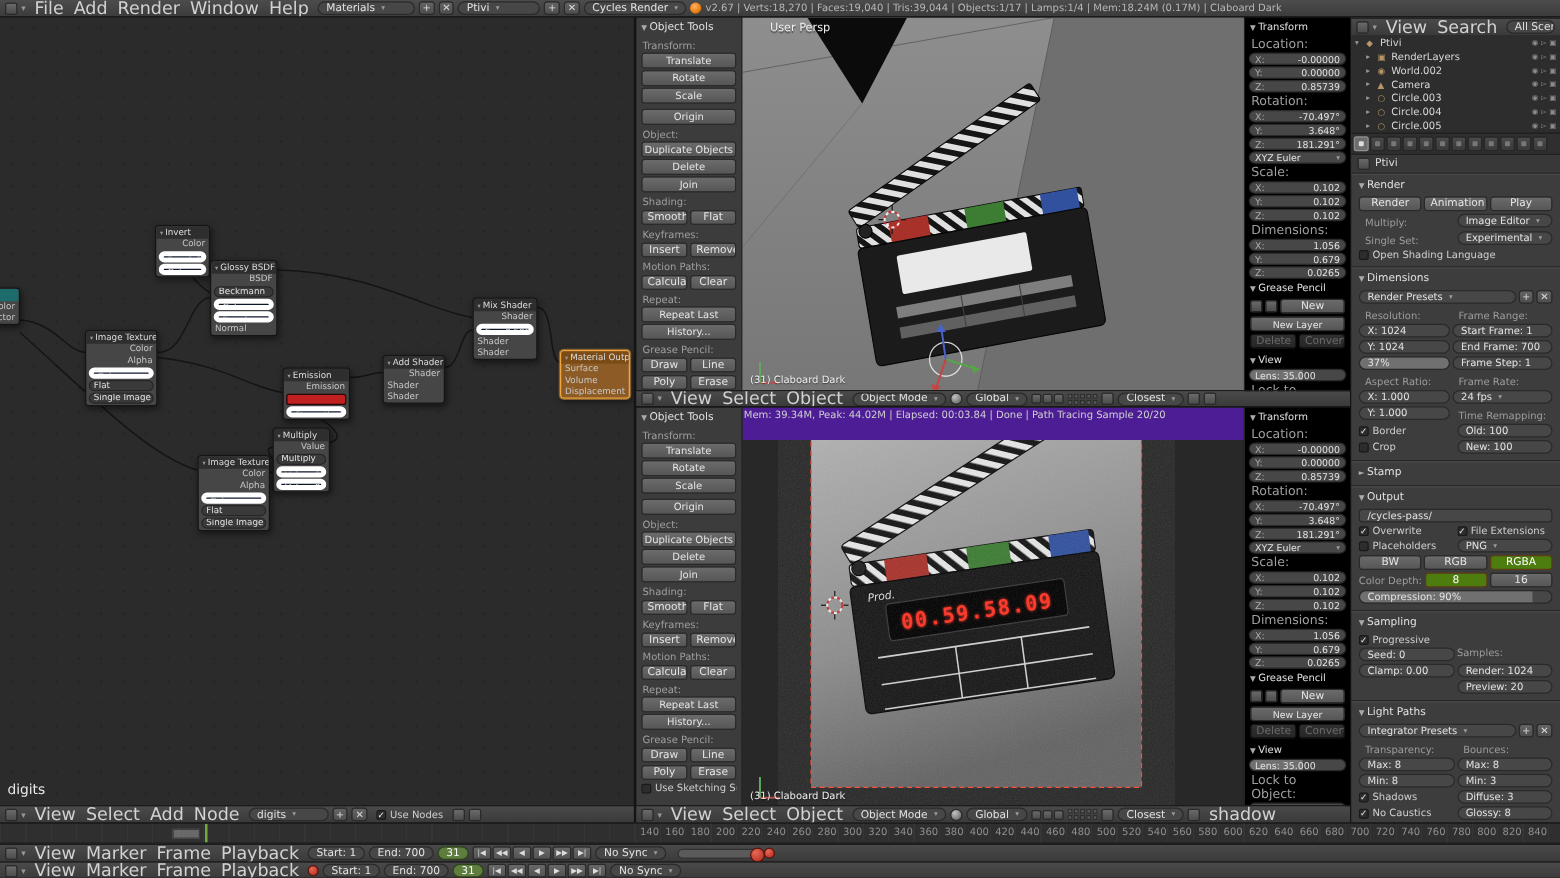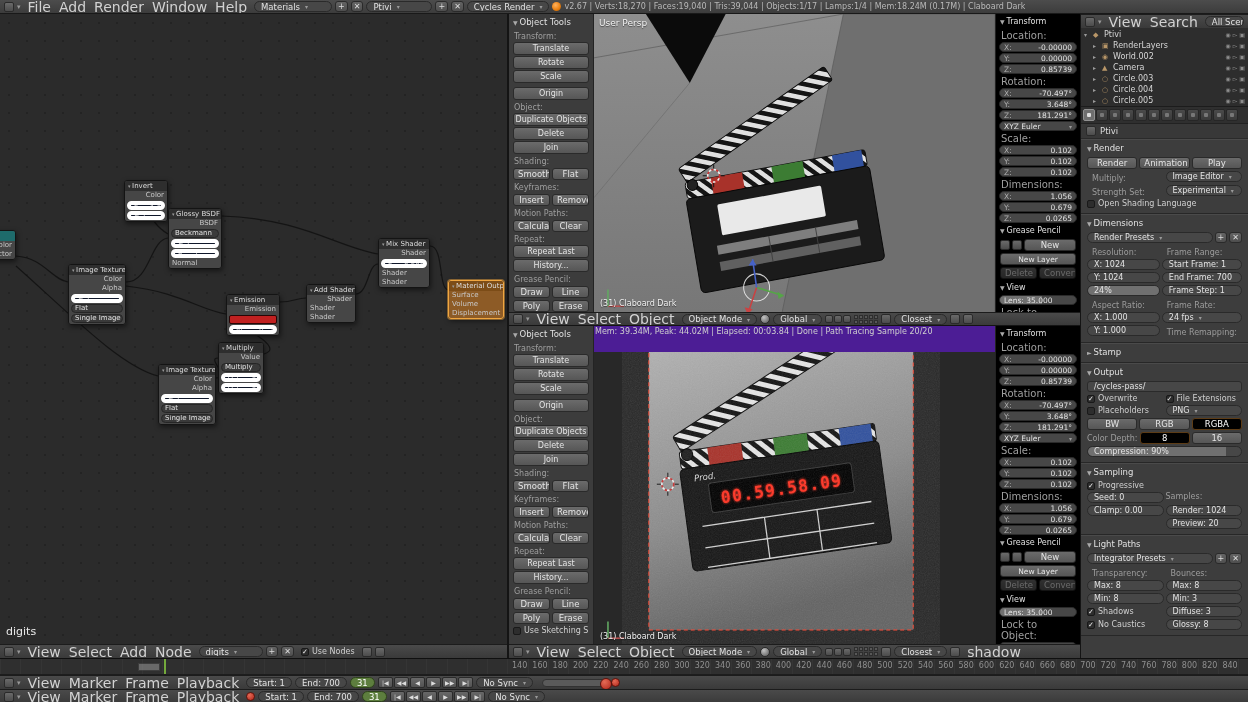--- a/index.html
+++ b/index.html
@@ -10,21 +10,21 @@
   .hstrip{background:linear-gradient(#4a4a4a,#3a3a3a);border-top:1px solid #1c1c1c;display:flex;align-items:center;gap:3px;padding:0 4px;overflow:hidden}
   .menu{font-size:14px;color:#d2d2d2;padding:0 4px;white-space:nowrap;cursor:default}
   .icon-sq{width:10px;height:10px;background:linear-gradient(#6a6a6a,#4c4c4c);border:1px solid #2a2a2a;border-radius:2px;flex:none}
   .icon-circle{width:10px;height:10px;border-radius:50%;background:radial-gradient(circle at 35% 30%,#c2c2c2,#555);border:1px solid #2a2a2a;flex:none}
   .caret{font-size:7px;color:#999}
   .fld{background:#474747;border:1px solid #2a2a2a;border-radius:8px;height:11px;font-size:8.5px;color:#e2e2e2;padding:0 6px;display:inline-flex;align-items:center;gap:3px;white-space:nowrap;overflow:hidden}
   .fld.dd::after{content:"▾";font-size:6px;color:#9a9a9a;margin-left:2px}
   .fld .ax{color:#aeaeae}
   .mini-btn{min-width:12px;height:11px;background:linear-gradient(#646464,#4e4e4e);border:1px solid #2a2a2a;border-radius:3px;font-size:8px;line-height:9px;text-align:center;color:#ddd;padding:0 2px;flex:none}
   .btn{background:linear-gradient(#6b6b6b,#565656);border:1px solid #2a2a2a;border-radius:3px;color:#e4e4e4;font-size:8.5px;height:12px;line-height:10px;text-align:center;padding:0 4px;white-space:nowrap;overflow:hidden}
-  .btn.on,.toggle.on{background:#000000;border-color:#5d3c16;color:#fff}
+  .btn.on,.toggle.on{background:#4d7c0f;border-color:#5d3c16;color:#fff}
   .btn2{display:block;margin:1px 4px;background:linear-gradient(#6b6b6b,#565656);border:1px solid #2a2a2a;border-radius:3px;color:#e4e4e4;font-size:8px;height:13px;line-height:12px;text-align:center;white-space:nowrap;overflow:hidden}
   .ts-label{font-size:8px;color:#9f9f9f;margin:3px 5px 0}
   .ph{font-size:8.5px;color:#e0e0e0;padding:2px 4px;white-space:nowrap}
   .ph::before{content:"▼ ";font-size:6px;color:#aaa}
   .ph.closed::before{content:"► "}
   .cb{width:8px;height:8px;background:#2d2d2d;border:1px solid #191919;border-radius:2px;display:inline-block;flex:none}
   .cb.on::after{content:"✓";display:block;font-size:7px;line-height:7px;color:#eee;text-align:center}
   .cbrow{display:flex;gap:3px;align-items:center;font-size:8px;color:#cfcfcf;margin:2px 4px;white-space:nowrap;overflow:hidden}
   .sld{position:relative}
   .sld>i{position:absolute;left:0;top:0;bottom:0;background:#707070;border-radius:8px 0 0 8px;z-index:0}
@@ -62,21 +62,21 @@
 
   
   #vp-top{position:absolute;left:508px;top:14px;width:572px;height:311px;display:flex;overflow:hidden;border-left:1px solid #141414}
   #vp-bot{position:absolute;left:508px;top:325px;width:572px;height:333px;display:flex;overflow:hidden;border-left:1px solid #141414;border-top:1px solid #141414}
   .toolshelf{width:85px;background:#3c3c3c;border-right:1px solid #232323;overflow:hidden;padding-top:1px;flex:none}
   .view3d{flex:1;position:relative;overflow:hidden;background:#7d7d7d}
   .view3d.renderview{background:#282828}
   .npanel{width:85px;background:#000000;border-left:1px solid #232323;overflow:hidden;flex:none;padding-top:1px}
   .vp-header{position:absolute;left:0;bottom:0;right:0;height:13px;z-index:5}
   .fillsvg{position:absolute;left:0;top:0;width:100%;height:100%}
-  .vp-label{position:absolute;left:5px;top:4px;font-size:9px;color:#f2f2f2;text-shadow:0 1px 1px #0008}
+  .vp-label{position:absolute;left:22px;top:4px;font-size:9px;color:#f2f2f2;text-shadow:0 1px 1px #0008}
   .vp-obj{position:absolute;left:6px;bottom:17px;font-size:8px;color:#f0f0f0;text-shadow:0 1px 1px #0008}
   .rstatus{position:absolute;left:0;top:0;right:0;height:26px;background:#4c1d95;color:#cfcfcf;font-size:8px;line-height:12px;padding:0 1px;white-space:nowrap;overflow:hidden;z-index:4}
   .gizmo-icons{display:flex;gap:1px}
   .gizmo-icons i{width:8px;height:8px;background:linear-gradient(#6a6a6a,#4c4c4c);border:1px solid #2a2a2a;border-radius:2px}
   .layer-grid{display:grid;grid-template-columns:repeat(5,4px);grid-auto-rows:4px;gap:1px;flex:none}
   .layer-grid i{background:#585858;border:1px solid #2e2e2e}
   .fldcol{margin:0 3px}
   .fldcol .fld{display:flex;width:calc(100% - 0px);margin:1px 0;border-radius:7px;justify-content:space-between;height:10px;font-size:7.5px;padding:0 4px}
   .np-label{font-size:10px;color:#9f9f9f;margin:2px 5px 0}
   .npanel .ph{font-size:8px}
@@ -883,21 +883,21 @@
         <span class="btn f1">Animation</span>
         <span class="btn f1">Play</span>
       </div>
       <div class="g2">
           <span class="plabel">Multiply:</span>
           <span class="fld dd">
             <span>Image Editor</span>
           </span>
         </div>
       <div class="g2">
-          <span class="plabel">Strength Set:</span>
+          <span class="plabel">Single Set:</span>
           <span class="fld dd">
             <span>Experimental</span>
           </span>
         </div>
       <label class="cbrow">
           <span class="cb"></span>
           <span>Open Shading Language</span>
         </label>
     </div>
 
@@ -920,37 +920,53 @@
             <span>Start Frame: 1</span>
           </span>
         <span class="fld">
             <span>Y: 1024</span>
           </span>
           <span class="fld">
             <span>End Frame: 700</span>
           </span>
         <span class="fld sld">
             <i style="width:100%"></i>
-            <span>24%</span>
+            <span>37%</span>
           </span>
           <span class="fld">
             <span>Frame Step: 1</span>
           </span>
         <span class="plabel">Aspect Ratio:</span>
           <span class="plabel">Frame Rate:</span>
         <span class="fld">
             <span>X: 1.000</span>
           </span>
           <span class="fld dd">
             <span>24 fps</span>
           </span>
         <span class="fld">
             <span>Y: 1.000</span>
           </span>
           <span class="plabel">Time Remapping:</span>
+      </div>
+      <div class="g2">
+        <label class="cbrow" style="margin:0">
+            <span class="cb on"></span>
+            <span>Border</span>
+          </label>
+        <span class="fld">
+            <span>Old: 100</span>
+          </span>
+        <label class="cbrow" style="margin:0">
+            <span class="cb"></span>
+            <span>Crop</span>
+          </label>
+        <span class="fld">
+            <span>New: 100</span>
+          </span>
       </div>
     </div>
 
     <div class="ppanel">
       <div class="ph closed">Stamp</div>
     </div>
 
     <div class="ppanel">
       <div class="ph">Output</div>
       <div class="prow">

